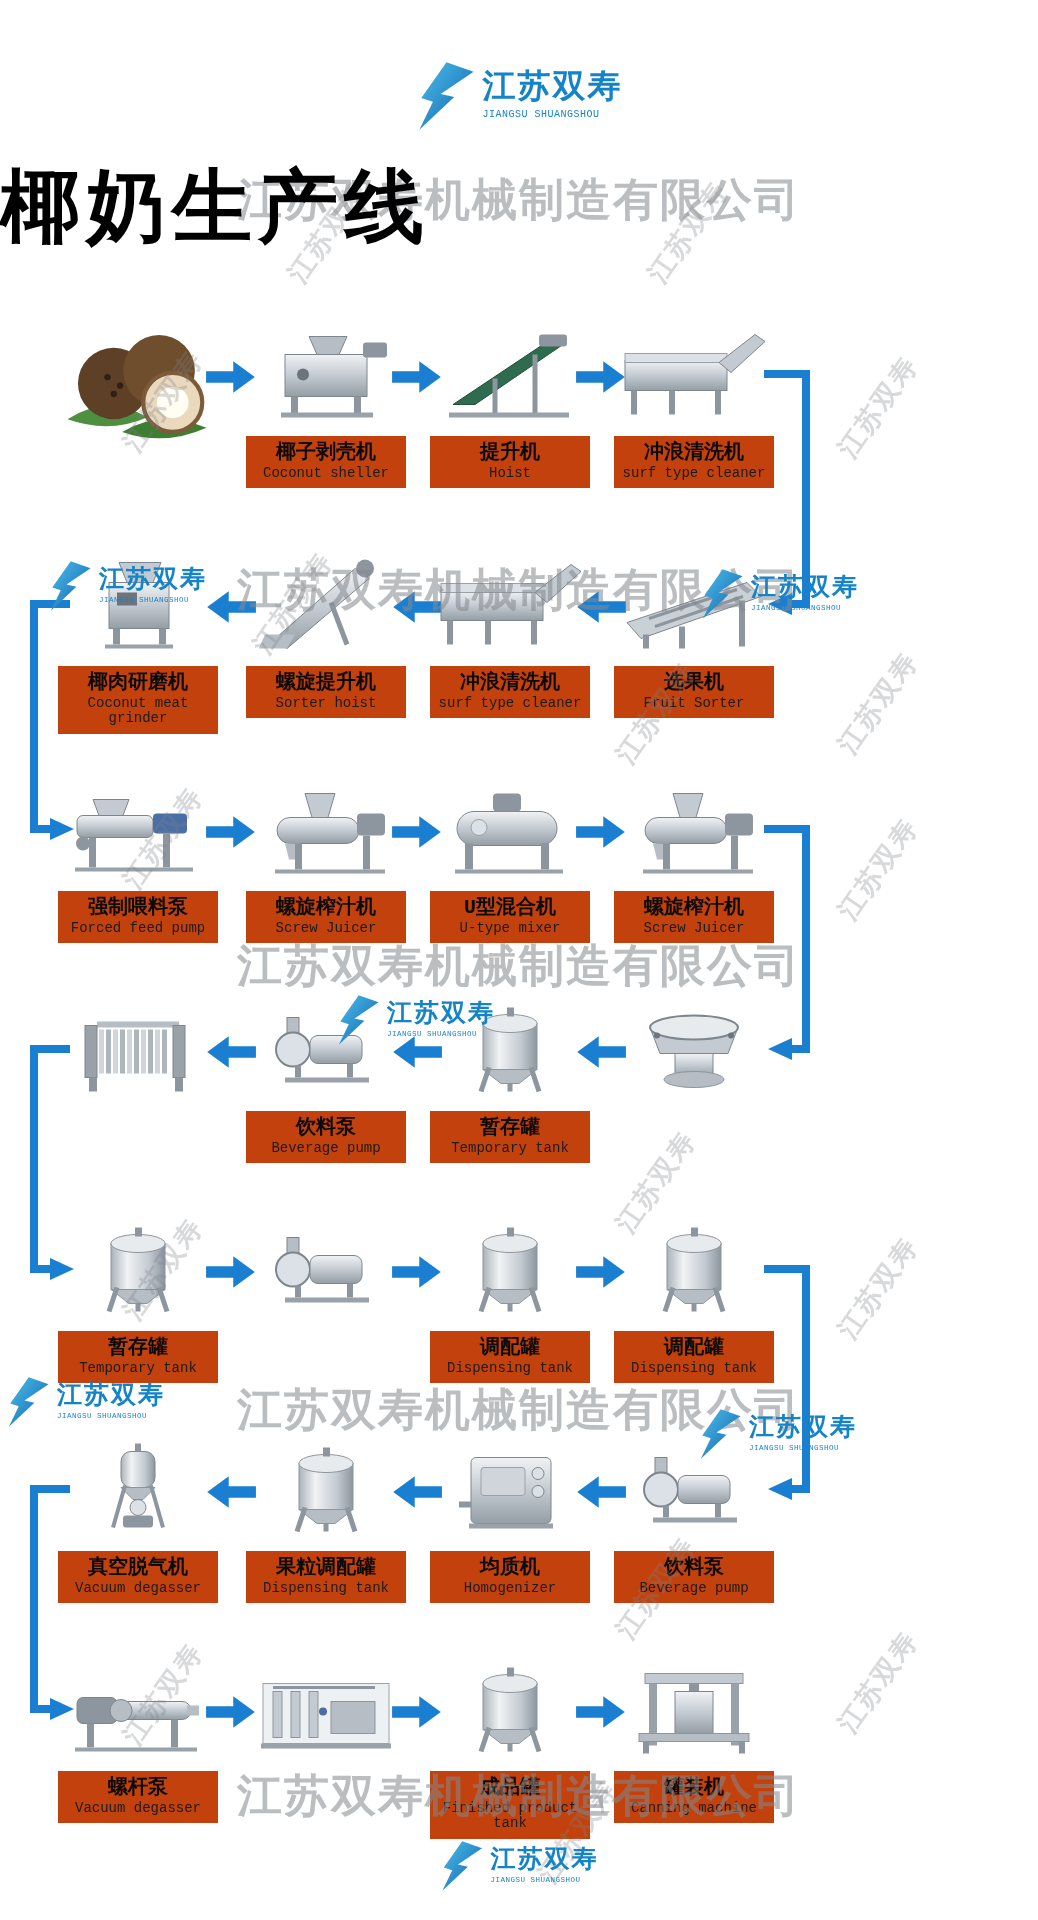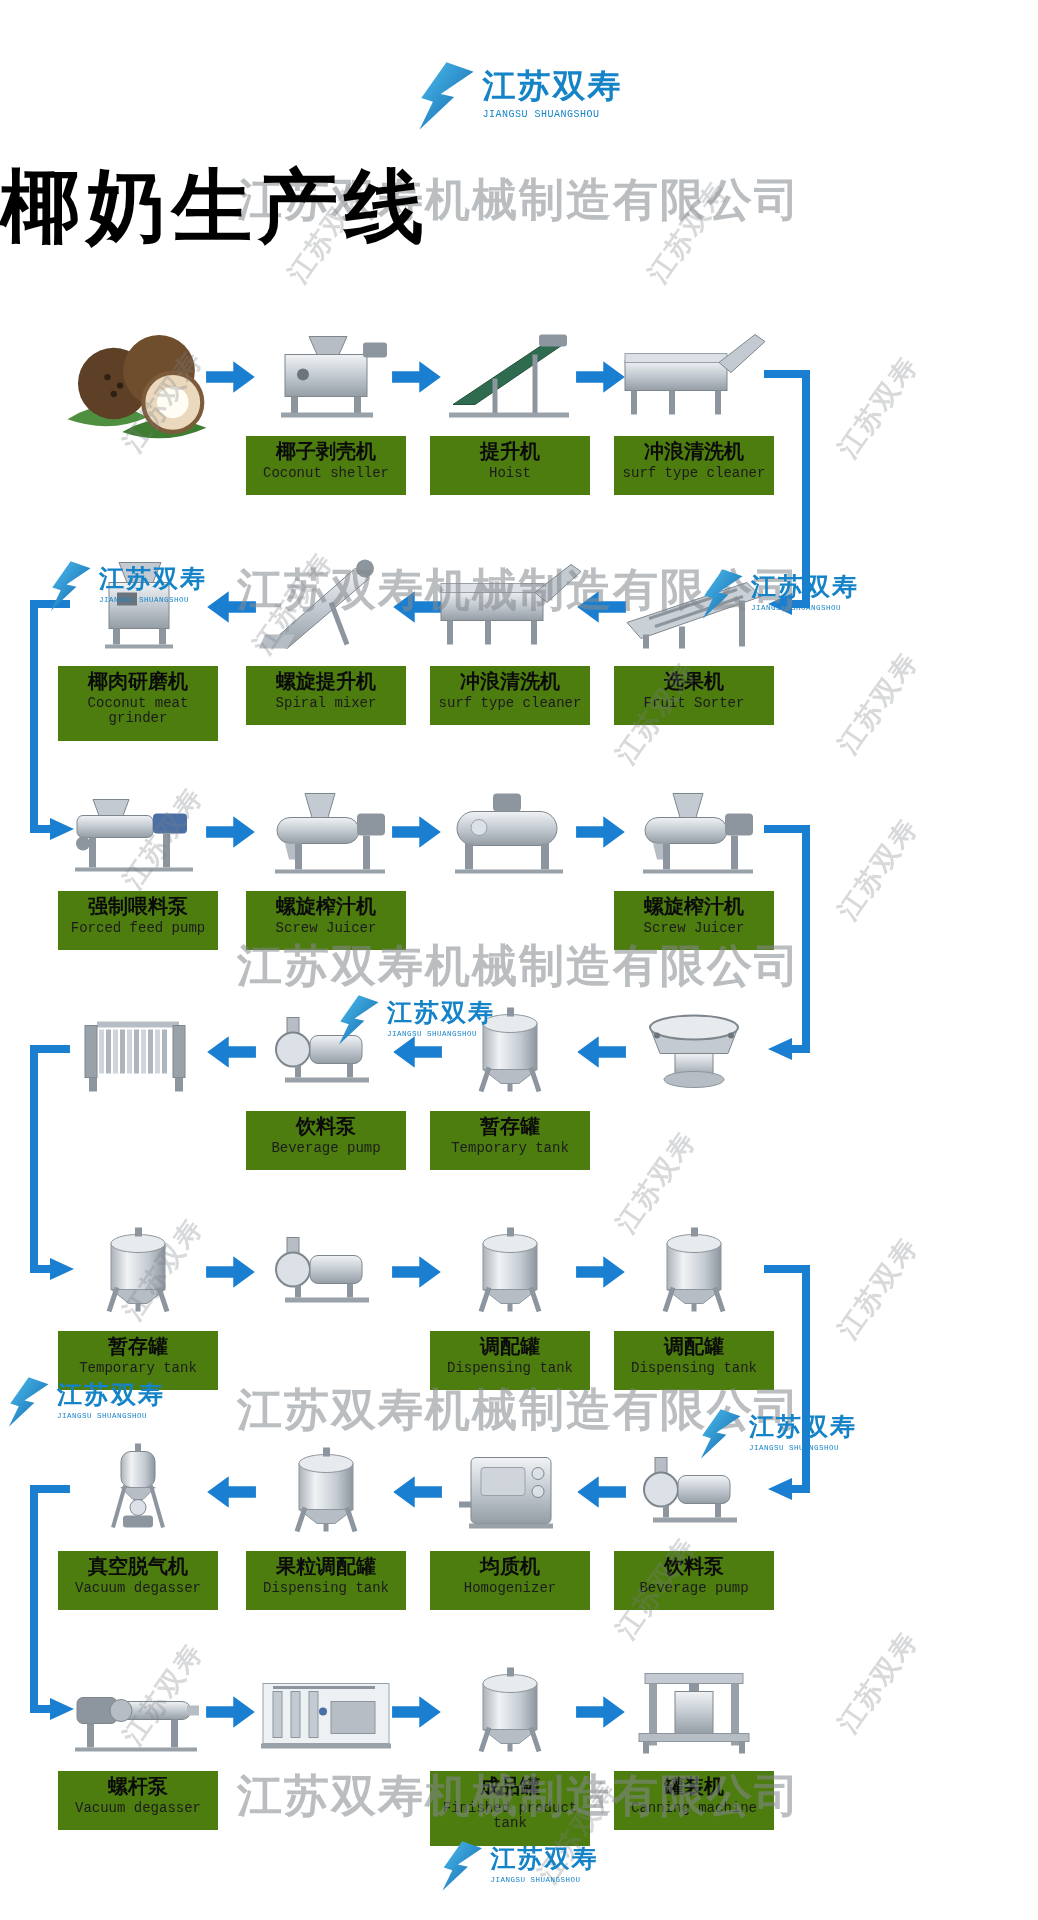--- a/index.html
+++ b/index.html
@@ -31,21 +31,21 @@
   .b-r6r{top:1400px;left:698px}
   .b-bot{top:1832px;left:50%;transform:translateX(-50%)}
 
   
   .row{position:absolute;left:0;width:100%;height:192px;z-index:3}
   .r0{top:310px}.r1{top:540px}.r2{top:765px}.r3{top:985px}.r4{top:1205px}.r5{top:1425px}.r6{top:1645px}
   .cell{position:absolute;top:0;width:160px}
   .c0{left:58px}.c1{left:246px}.c2{left:430px}.c3{left:614px}
   .mimg{display:block;margin:0 auto;width:150px;height:112px}
   .mimg-coco{display:block;margin:0 auto;width:158px;height:152px}
-  .lbl{margin-top:6px;background:#4d7c0f;text-align:center;padding:5px 2px 14px}
+  .lbl{margin-top:6px;background:#c2410c;text-align:center;padding:5px 2px 7px}
   .zh{font-size:20px;font-weight:800;color:#0b0b0b;line-height:1.15}
   .en{font-size:14px;color:#1c1c1c;margin-top:2px;line-height:1.1}
 
   
   .arr{position:absolute;top:42px;width:50px;height:34px;fill:#1b7fd1}
   .a0{left:206px}.a1{left:392px}.a2{left:576px}
   .connectors{position:absolute;left:0;top:0;width:1038px;height:1920px;z-index:2;pointer-events:none}
   .defs{position:absolute;width:0;height:0;overflow:hidden}
 </style>
 </head>
@@ -422,21 +422,21 @@
     </div>
     <svg class="arr a0" viewBox="0 0 44 30">
         <path d="M44 10 H20 V1 L1 15 L20 29 V20 H44 Z"></path>
       </svg>
     <div class="cell c1">
       <svg class="mimg" viewBox="0 0 150 95">
           <use href="#g-screwlift"></use>
         </svg>
       <div class="lbl">
         <div class="zh">螺旋提升机</div>
-        <div class="en">Spiral mixer</div>
+        <div class="en">Sorter hoist</div>
       </div>
     </div>
     <svg class="arr a1" viewBox="0 0 44 30">
         <path d="M44 10 H20 V1 L1 15 L20 29 V20 H44 Z"></path>
       </svg>
     <div class="cell c2">
       <svg class="mimg" viewBox="0 0 150 95">
           <use href="#g-washer"></use>
         </svg>
       <div class="lbl">
@@ -480,20 +480,24 @@
         <div class="en">Screw Juicer</div>
       </div>
     </div>
     <svg class="arr a1" viewBox="0 0 44 30">
         <path d="M0 10 H24 V1 L43 15 L24 29 V20 H0 Z"></path>
       </svg>
     <div class="cell c2">
       <svg class="mimg" viewBox="0 0 150 95">
           <use href="#g-mixer"></use>
         </svg>
+      <div class="lbl">
+        <div class="zh">U型混合机</div>
+        <div class="en">U-type mixer</div>
+      </div>
     </div>
     <svg class="arr a2" viewBox="0 0 44 30">
         <path d="M0 10 H24 V1 L43 15 L24 29 V20 H0 Z"></path>
       </svg>
     <div class="cell c3">
       <svg class="mimg" viewBox="0 0 150 95">
           <use href="#g-juicer"></use>
         </svg>
       <div class="lbl">
         <div class="zh">螺旋榨汁机</div>

